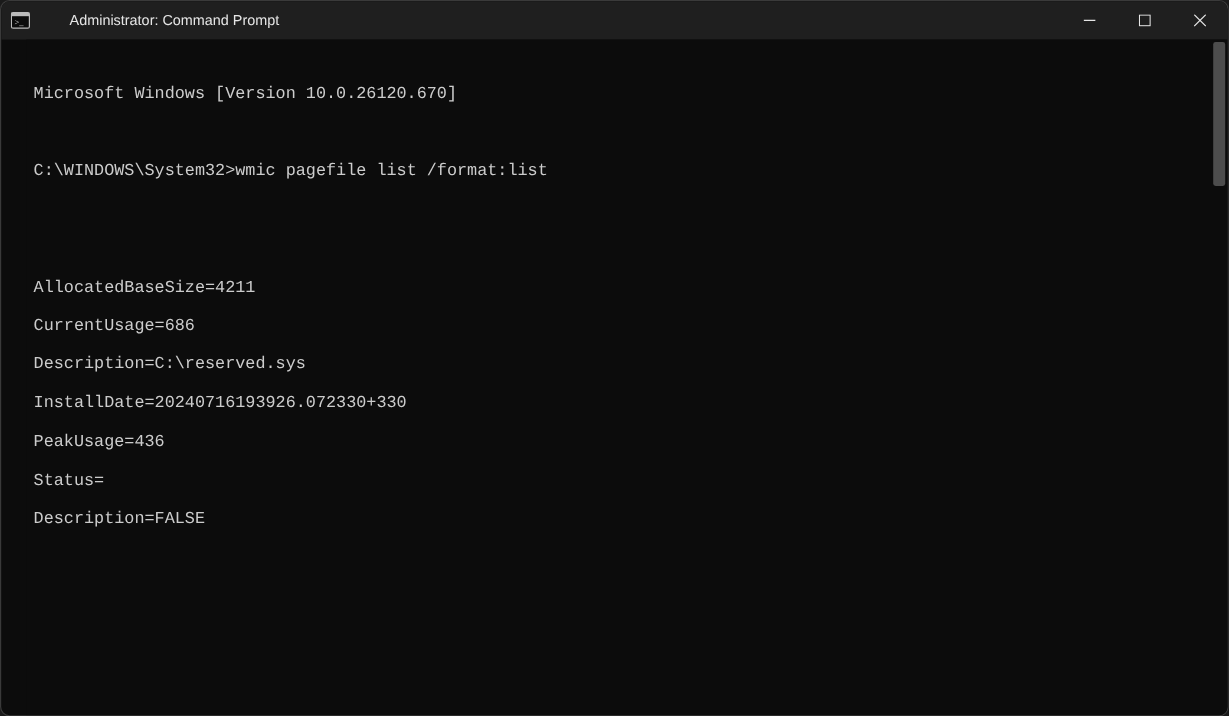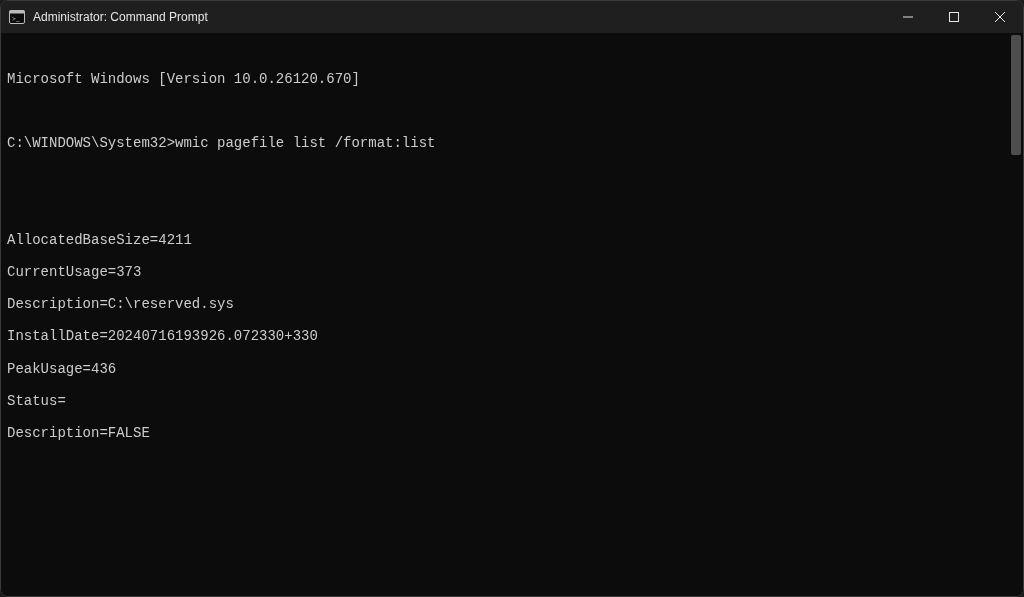--- a/index.html
+++ b/index.html
@@ -32,21 +32,21 @@
     user-select: none;
   }
   .titlebar-icon {
     width: 16px;
     height: 16px;
     margin-right: 8px;
     display: flex;
     align-items: center;
     justify-content: center;
   }
-  .titlebar-title { flex: 0 0 auto; }
+  .titlebar-title { flex: 0 0 auto; margin-left: 25px; }
   .titlebar-spacer { flex: 1; }
   .titlebar-controls { display: flex; height: 100%; }
   .titlebar-btn {
     width: 46px;
     height: 100%;
     display: flex;
     align-items: center;
     justify-content: center;
     color: #e6e6e6;
     cursor: pointer;
@@ -54,20 +54,21 @@
   .terminal {
     flex: 1;
     background: #0c0c0c;
     color: #cccccc;
     font-size: 14px;
     line-height: 1.15;
     padding: 6px 6px;
     white-space: pre;
     overflow: hidden;
     position: relative;
+    margin-left: 21px;
   }
   .line { white-space: pre; }
   .blank { height: 16px; }
   .scrollbar {
     position: absolute;
     right: 2px;
     top: 2px;
     width: 10px;
     height: 120px;
     background: #4d4d4d;
@@ -110,21 +111,21 @@
   </div>
 
   <div class="terminal">
     <div class="scrollbar"></div>
 <div class="line">Microsoft Windows [Version 10.0.26120.670]</div>
 <div class="blank"></div>
 <div class="line"><span>C:\WINDOWS\System32&gt;</span><span>wmic pagefile list /format:list</span></div>
 <div class="blank"></div>
 <div class="blank"></div>
 <div class="line">AllocatedBaseSize=4211</div>
-<div class="line">CurrentUsage=373</div>
+<div class="line">CurrentUsage=686</div>
 <div class="line">Description=C:\reserved.sys</div>
 <div class="line">InstallDate=20240716193926.072330+330</div>
 <div class="line">PeakUsage=436</div>
 <div class="line">Status=</div>
 <div class="line">Description=FALSE</div>
 <div class="blank"></div>
 <div class="blank"></div>
 <div class="blank"></div>
 
 

